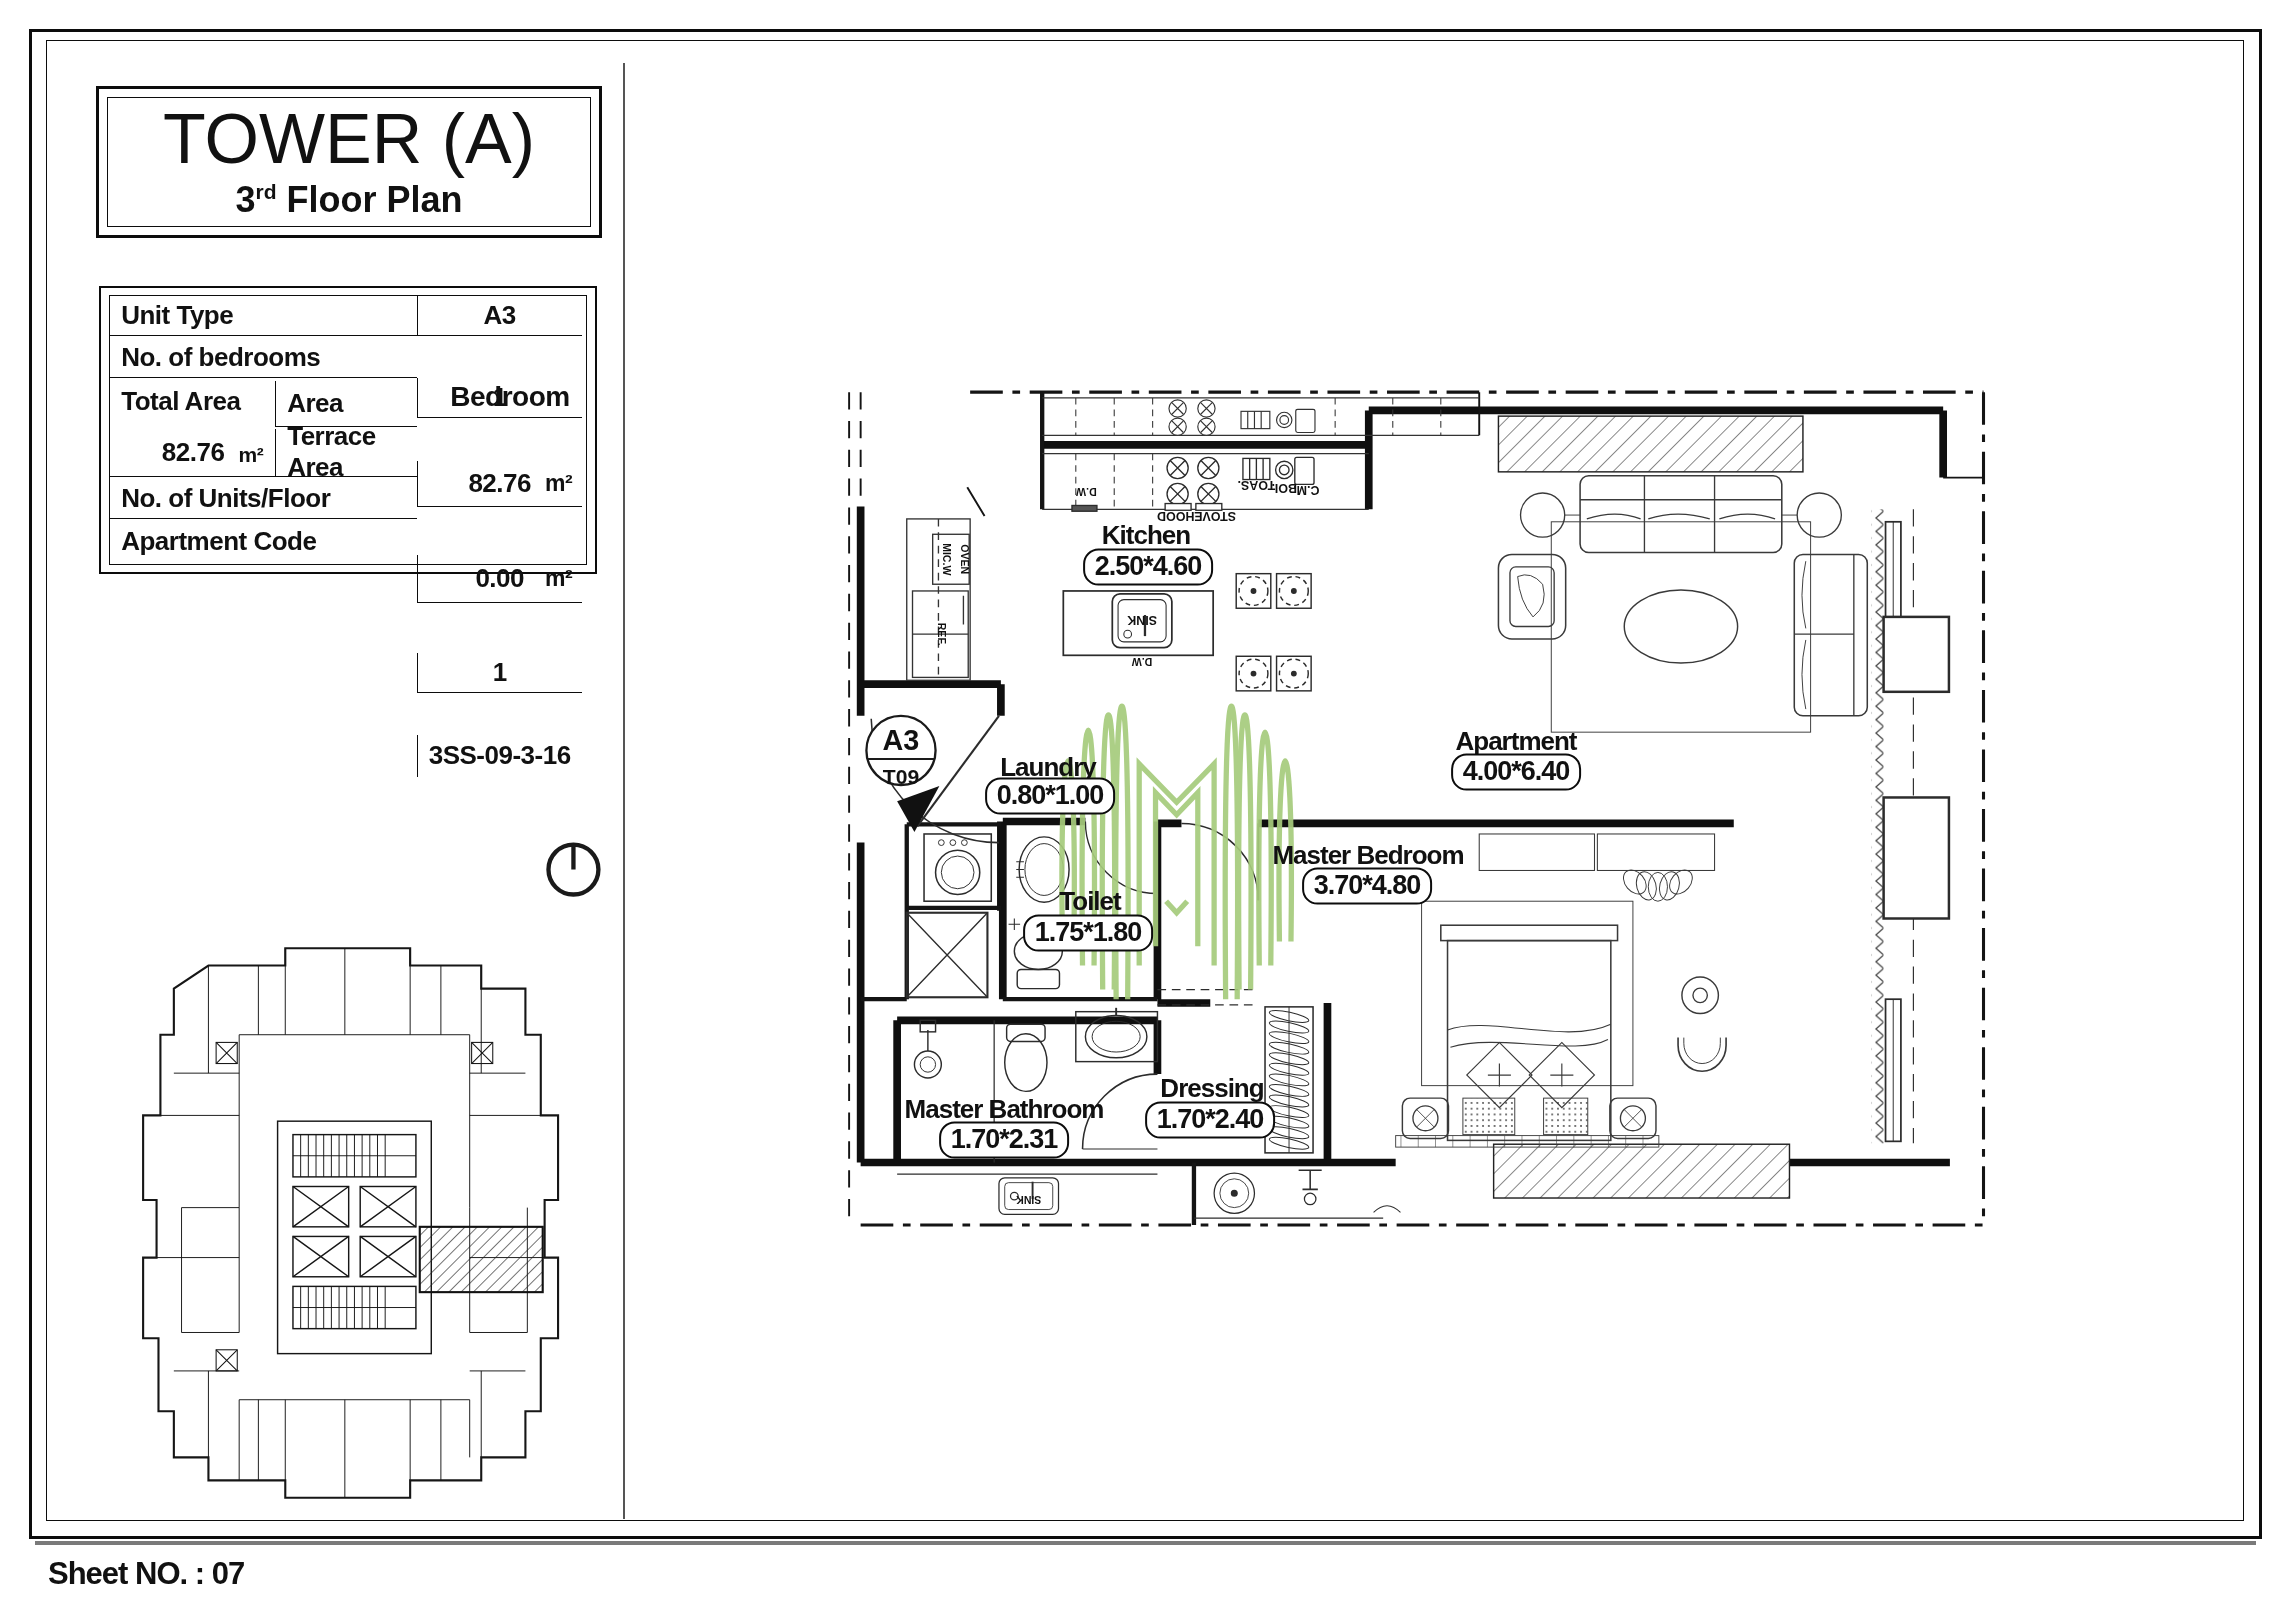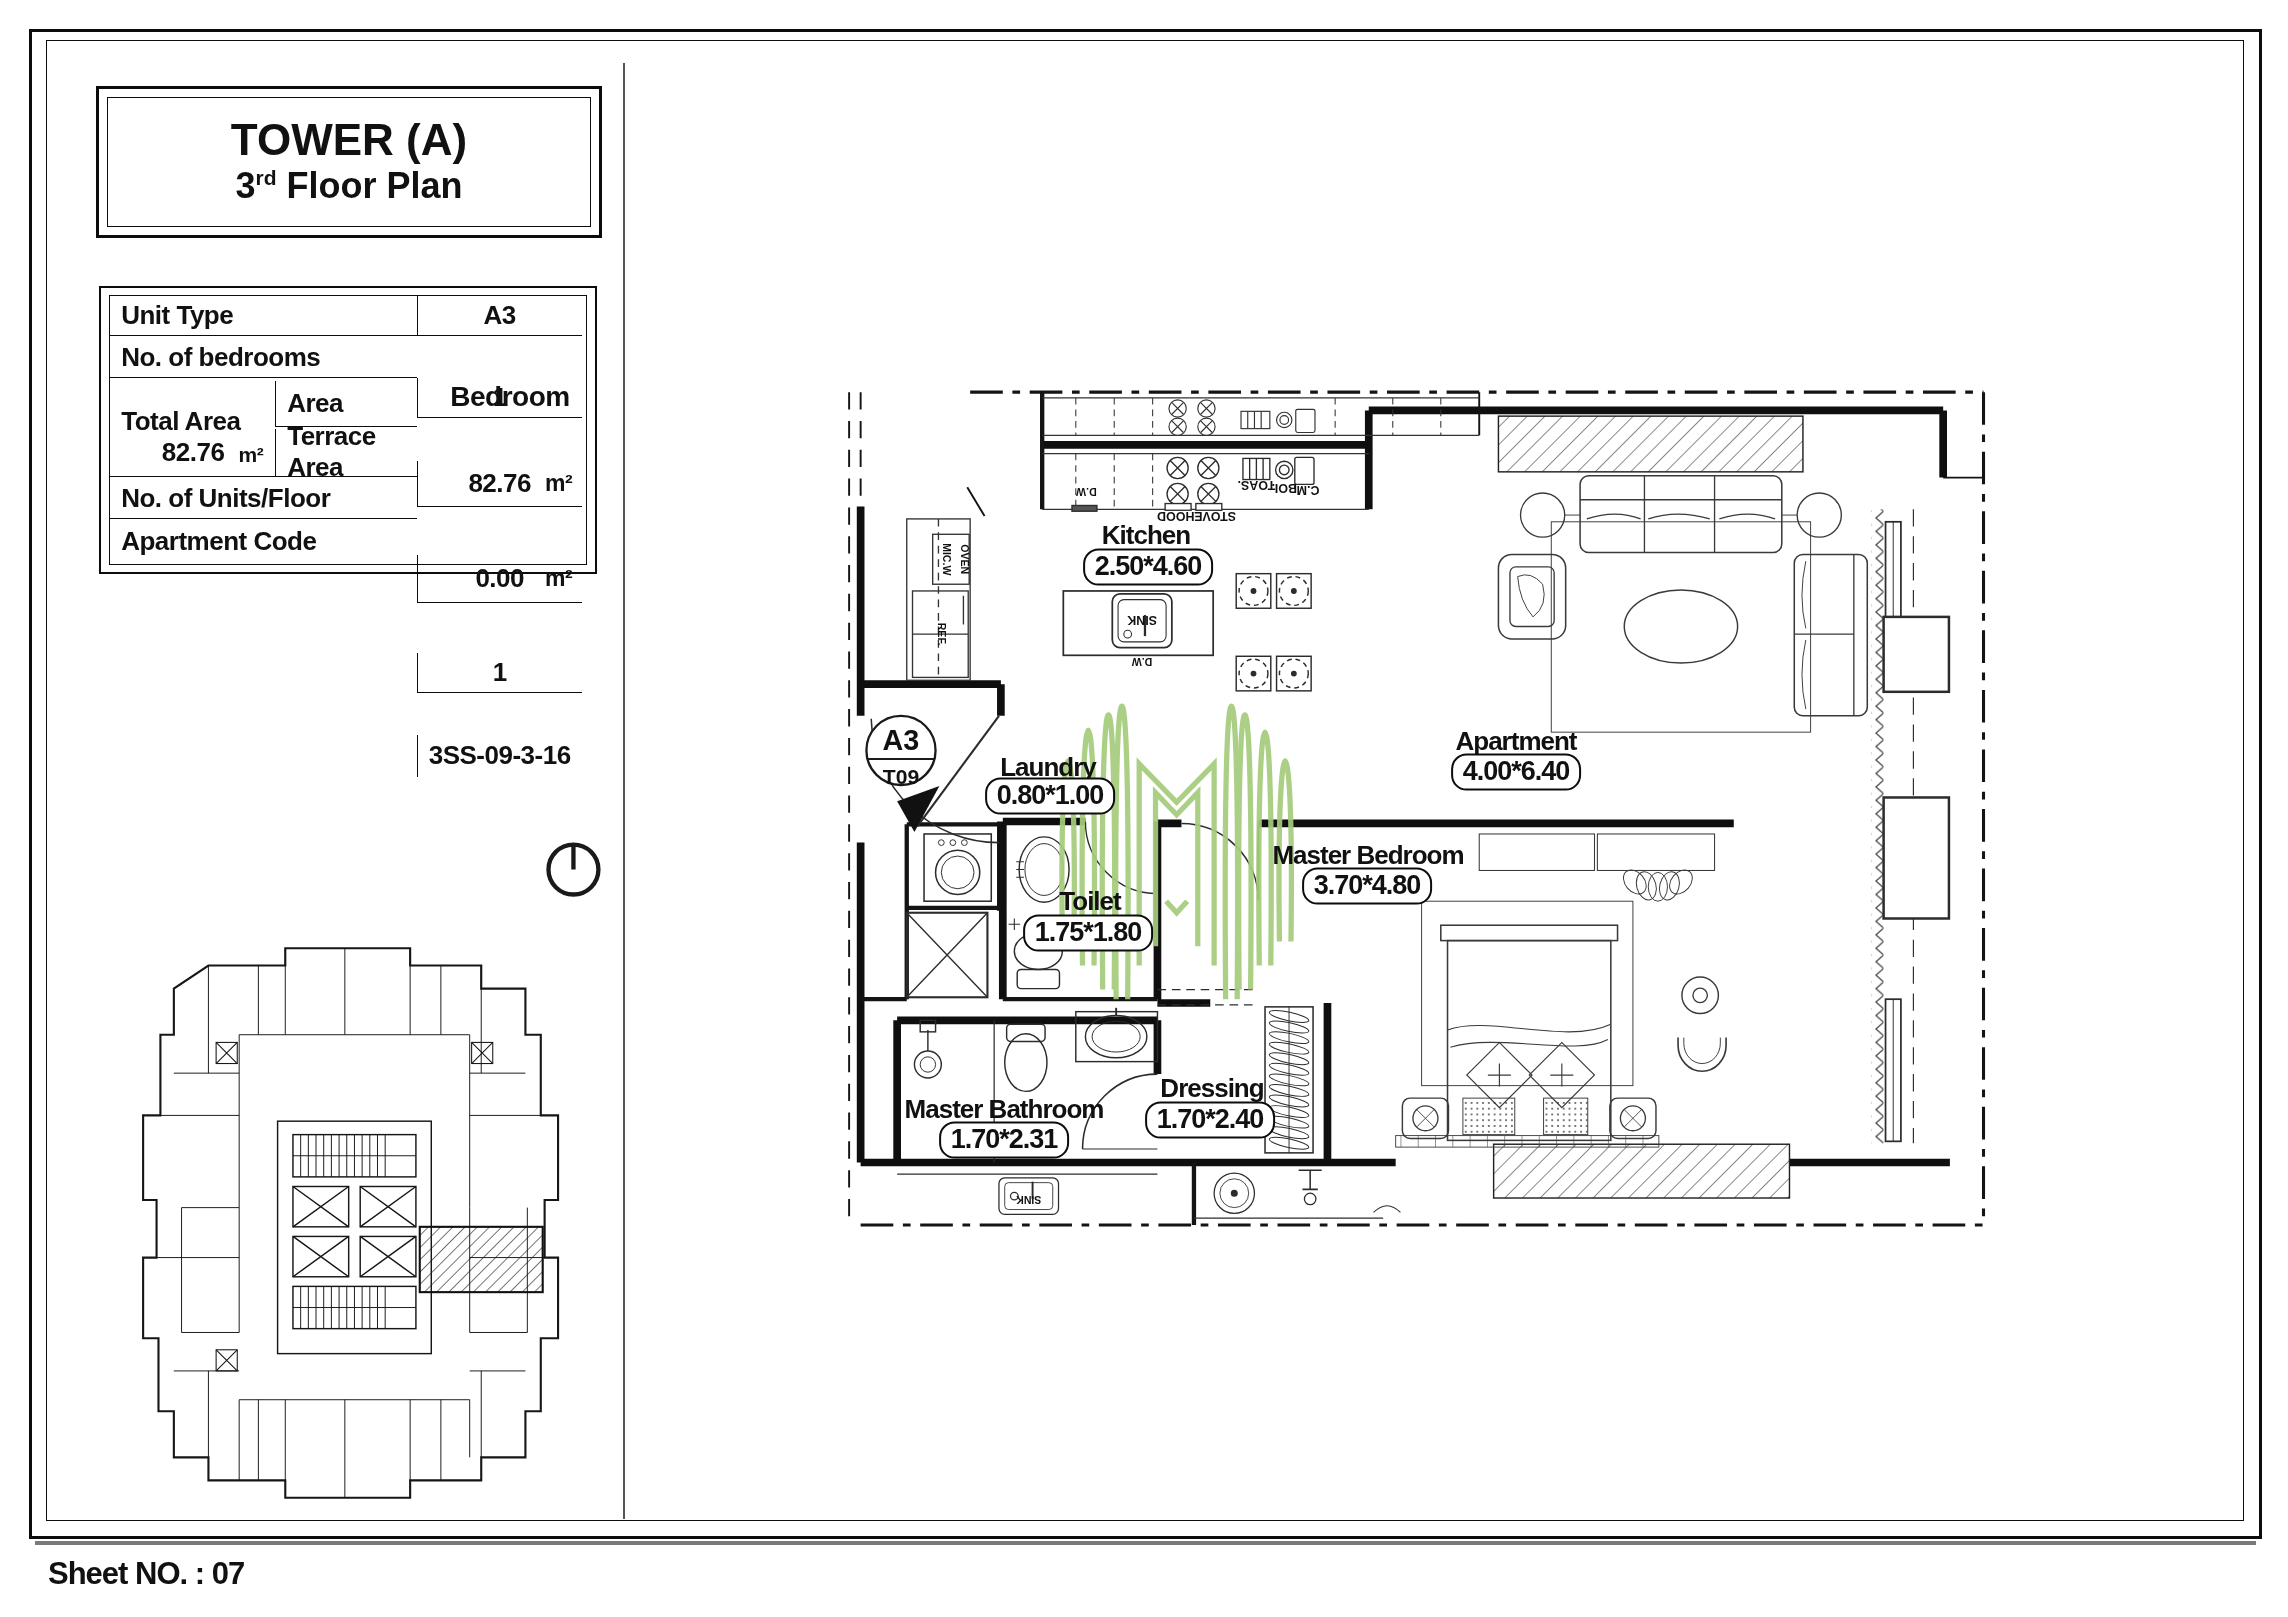--- a/index.html
+++ b/index.html
@@ -8,35 +8,35 @@
   .abs{position:absolute;}
   
   .border-outer{left:29px;top:29px;width:2227px;height:1504px;border:3.8px solid #0c0c0c;}
   .border-inner{left:46px;top:40px;width:2196px;height:1479px;border:1.9px solid #0c0c0c;}
   .border-shadow{left:35px;top:1541px;width:2221px;height:3.8px;background:#0c0c0c;opacity:.55;}
   .v-divider{left:623px;top:63px;width:1.9px;height:1456px;background:#555;}
   
   .titlebox{left:96px;top:86px;width:500px;height:146px;border:3.8px solid #0c0c0c;}
   .titlebox-inner{position:absolute;left:7.7px;top:7.7px;right:7.7px;bottom:7.7px;border:1.9px solid #0c0c0c;
       display:flex;flex-direction:column;align-items:center;justify-content:center;}
-  .title-main{font-size:44px;font-weight:700;letter-spacing:0px;line-height:1.05;}
+  .title-main{font-size:70px;font-weight:400;letter-spacing:0px;line-height:1.05;}
   .title-sub{font-size:36px;font-weight:800;margin-top:2px;}
   .title-sub sup{font-size:21px;}
   
   .tablebox{left:99px;top:286px;width:494px;height:284px;border:2.9px solid #0c0c0c;}
   .tgrid{position:absolute;left:7.7px;top:6.7px;right:7.7px;bottom:6.7px;border:1.9px solid #0c0c0c;}
   .cell{position:absolute;box-sizing:border-box;font-size:26px;font-weight:700;
         display:flex;align-items:center;letter-spacing:-0.5px;}
   .cell.lbl{padding-left:11.5px;}
   .bd-b{border-bottom:1.9px solid #0c0c0c;}
   .bd-l{border-left:1.9px solid #0c0c0c;}
   .valcell{justify-content:center;position:relative;}
   .valcell .unit{position:absolute;right:9.6px;font-size:23px;}
   .valcell .unit2{position:absolute;right:12px;font-size:28px;}
-  .totalcell{flex-direction:column;align-items:flex-start;justify-content:flex-end;
+  .totalcell{flex-direction:column;align-items:flex-start;justify-content:space-between;
              padding:5.8px 9.6px 7.7px 11.5px;}
   .totalcell .tv{align-self:center;position:relative;width:100%;text-align:center;}
   .totalcell .tv .unit{position:absolute;right:1.9px;bottom:1px;font-size:21px;}
   
   .room-name{transform:translate(-50%,-50%);font-size:26px;font-weight:800;letter-spacing:-1px;
              white-space:nowrap;background:transparent;}
   .dim{transform:translate(-50%,-50%);font-size:27px;font-weight:800;letter-spacing:-1px;
        border:2.9px solid #0c0c0c;border-radius:15.4px;padding:0px 9.6px 1.9px 9.6px;background:#fff;white-space:nowrap;}
   .sheet-no{left:48px;top:1556px;font-size:31px;font-weight:800;letter-spacing:-1px;}
   svg text{font-family:"Liberation Sans",sans-serif;font-weight:bold;fill:#111;}

